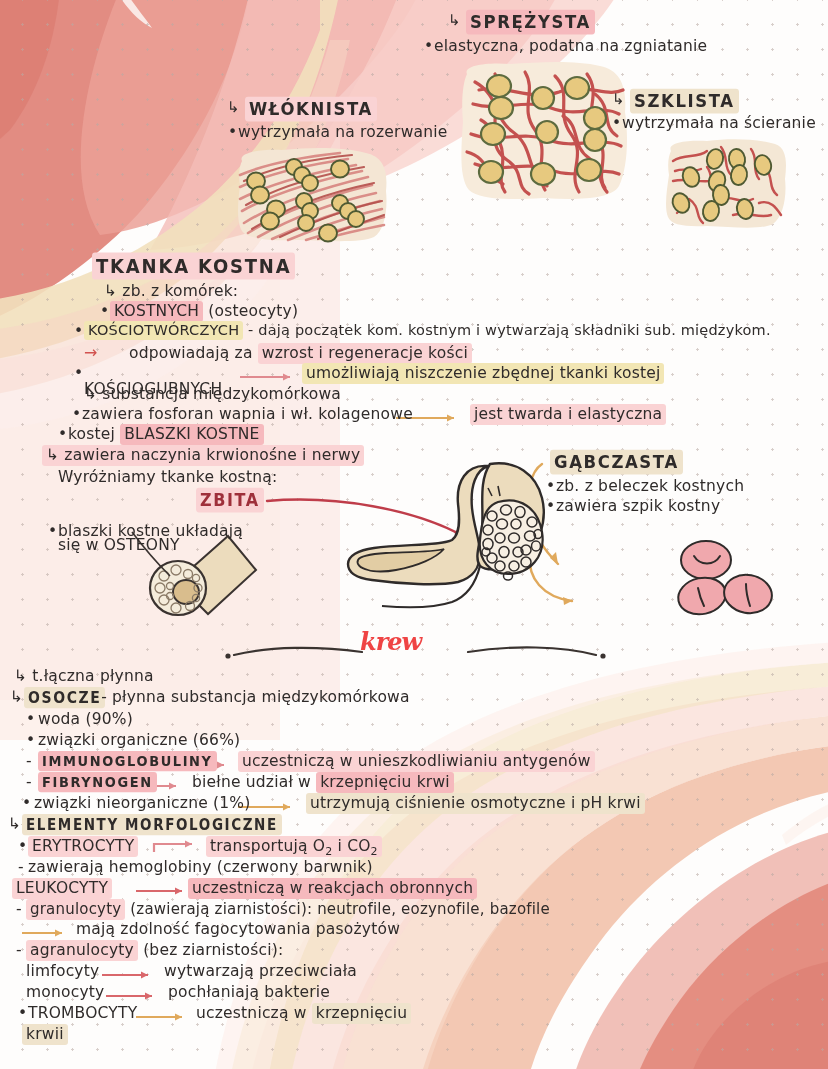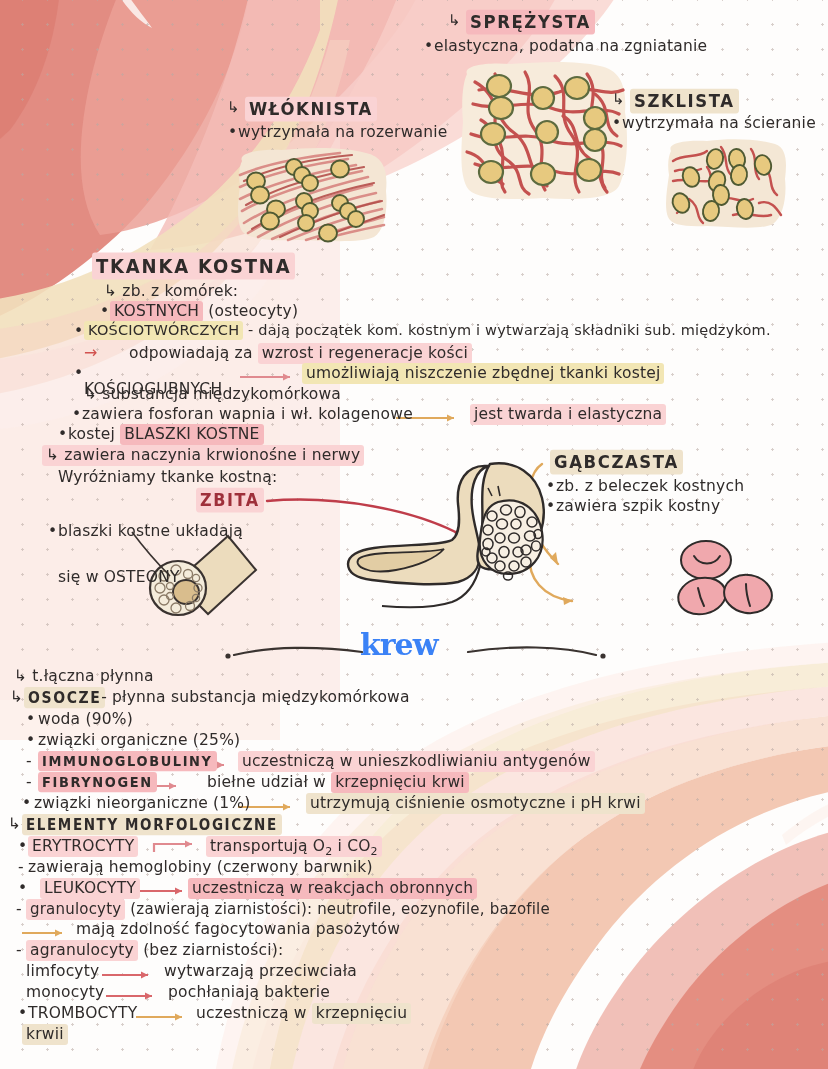--- a/index.html
+++ b/index.html
@@ -239,21 +239,21 @@
 
   <div class="txt hd" style="left:196px;top:490px;font-size:16px;color:#9e2f3a;"><span class="hl hl-pinklite">ZBITA</span></div>
 
   <svg style="left:265px;top:493px;" width="300" height="60" viewBox="0 0 300 60">
     <path d="M2,8 C70,2 150,16 200,44" stroke="#bf3d4a" stroke-width="2.4" fill="none" stroke-linecap="round"></path>
     <path d="M200,44 L189,40 L196,33 Z" fill="#bf3d4a"></path>
   </svg>
 
   <div class="txt hand" style="left:48px;top:522px;">•</div>
   <div class="txt hand" style="left:58px;top:522px;">blaszki kostne układają</div>
-  <div class="txt hand" style="left:58px;top:568px;">się w OSTEONY</div>
+  <div class="txt hand" style="left:58px;top:536px;">się w OSTEONY</div>
 
   <svg style="left:130px;top:530px;" width="180" height="90" viewBox="0 0 180 90">
     <path d="M46,52 L98,6 L126,40 L78,84 Z" fill="#ecdcbd" stroke="#3a3330" stroke-width="2"></path>
     <ellipse cx="48" cy="58" rx="28" ry="27" fill="#f4ecdb" stroke="#3a3330" stroke-width="2.2"></ellipse>
     <ellipse cx="56" cy="62" rx="13" ry="12" fill="#d9bd8d" stroke="#3a3330" stroke-width="2"></ellipse>
     <g stroke="#8a7a66" stroke-width="1.3" fill="none">
       <circle cx="34" cy="46" r="5"></circle>
         <circle cx="46" cy="40" r="5"></circle>
       <circle cx="58" cy="44" r="4.5"></circle>
         <circle cx="30" cy="58" r="5"></circle>
@@ -337,48 +337,48 @@
     <ellipse cx="80" cy="54" rx="24" ry="19" fill="#f0a8ad" stroke="#2f2b2a" stroke-width="2" transform="rotate(10 80 54)"></ellipse>
     <path d="M78,44 C78,54 80,60 82,66" fill="none" stroke="#2f2b2a" stroke-width="2" stroke-linecap="round"></path>
   </svg>
 
   <svg style="left:200px;top:634px;" width="430" height="34" viewBox="0 0 430 34">
     <circle cx="28" cy="22" r="2.6" fill="#3a3330"></circle>
     <path d="M34,21 C70,12 118,12 162,18" stroke="#3a3330" stroke-width="2.2" fill="none" stroke-linecap="round"></path>
     <path d="M268,18 C312,11 362,12 396,21" stroke="#3a3330" stroke-width="2.2" fill="none" stroke-linecap="round"></path>
     <circle cx="403" cy="22" r="2.6" fill="#3a3330"></circle>
   </svg>
-  <div class="txt" style="left:360px;top:627px;font-size:30px;font-weight:bold;color:#3b82f6;font-family:'DejaVu Serif',serif;letter-spacing:-1px;">krew</div>
+  <div class="txt" style="left:360px;top:627px;font-size:24px;font-weight:bold;font-style:italic;color:#ef4444;font-family:'DejaVu Serif',serif;letter-spacing:-1px;">krew</div>
 
   <div class="txt hand" style="left:14px;top:667px;">↳ t.łączna płynna</div>
 
   <div class="txt hand" style="left:10px;top:688px;">↳</div>
   <div class="txt hd" style="left:24px;top:689px;font-size:14px;"><span class="hl hl-beige">OSOCZE</span></div>
   <div class="txt hand" style="left:96px;top:688px;"> - płynna substancja międzykomórkowa</div>
 
   <div class="txt hand" style="left:26px;top:710px;">•</div>
   <div class="txt hand" style="left:38px;top:710px;">woda (90%)</div>
   <div class="txt hand" style="left:26px;top:731px;">•</div>
-  <div class="txt hand" style="left:38px;top:731px;">związki organiczne (25%)</div>
+  <div class="txt hand" style="left:38px;top:731px;">związki organiczne (66%)</div>
 
   <div class="txt hand" style="left:26px;top:752px;">-</div>
   <div class="txt hd" style="left:38px;top:753px;font-size:13px;"><span class="hl hl-pink">IMMUNOGLOBULINY</span></div>
   <svg style="left:172px;top:760px;" width="62" height="10">
     <line x1="0" y1="5" x2="52" y2="5" stroke="#e08a8f" stroke-width="2.2"></line>
     <path d="M52,5 L45,1.5 L45,8.5 Z" fill="#e08a8f"></path>
   </svg>
   <div class="txt hand" style="left:238px;top:752px;"><span class="hl hl-pinklite">uczestniczą w unieszkodliwianiu antygenów</span></div>
 
   <div class="txt hand" style="left:26px;top:773px;">-</div>
   <div class="txt hd" style="left:38px;top:774px;font-size:13px;"><span class="hl hl-pink">FIBRYNOGEN</span></div>
   <svg style="left:130px;top:781px;" width="56" height="10">
     <line x1="0" y1="5" x2="46" y2="5" stroke="#e08a8f" stroke-width="2.2"></line>
     <path d="M46,5 L39,1.5 L39,8.5 Z" fill="#e08a8f"></path>
   </svg>
-  <div class="txt hand" style="left:207px;top:773px;text-align:center;"><span>biełne udział w </span><span class="hl hl-pink">krzepnięciu krwi</span></div>
+  <div class="txt hand" style="left:192px;top:773px;text-align:center;"><span>biełne udział w </span><span class="hl hl-pink">krzepnięciu krwi</span></div>
 
   <div class="txt hand" style="left:22px;top:794px;">•</div>
   <div class="txt hand" style="left:34px;top:794px;">związki nieorganiczne (1%) </div>
   <svg style="left:238px;top:802px;" width="62" height="10">
     <line x1="0" y1="5" x2="52" y2="5" stroke="#e0a95c" stroke-width="2.2"></line>
     <path d="M52,5 L45,1.5 L45,8.5 Z" fill="#e0a95c"></path>
   </svg>
   <div class="txt hand" style="left:306px;top:794px;"><span class="hl hl-beige">utrzymują ciśnienie osmotyczne i pH krwi</span></div>
 
   <div class="txt hand" style="left:8px;top:815px;">↳</div>
@@ -389,21 +389,21 @@
   <svg style="left:152px;top:838px;" width="52" height="18">
     <path d="M2,14 L2,6 L40,6" stroke="#e08a8f" stroke-width="2.2" fill="none"></path>
     <path d="M40,6 L33,2.5 L33,9.5 Z" fill="#e08a8f"></path>
   </svg>
   <div class="txt hand" style="left:206px;top:837px;"><span class="hl hl-pinklite">transportują O<span class="sub">2</span> i CO<span class="sub">2</span></span></div>
 
   <div class="txt hand" style="left:18px;top:858px;">-</div>
   <div class="txt hand" style="left:28px;top:858px;">zawierają hemoglobiny (czerwony barwnik)</div>
 
   <div class="txt hand" style="left:18px;top:879px;">•</div>
-  <div class="txt hand" style="left:40px;top:879px;"><span class="hl hl-pinklite">LEUKOCYTY</span></div>
+  <div class="txt hand" style="left:12px;top:879px;"><span class="hl hl-pinklite">LEUKOCYTY</span></div>
   <svg style="left:136px;top:886px;" width="56" height="10">
     <line x1="0" y1="5" x2="46" y2="5" stroke="#d9676b" stroke-width="2.2"></line>
     <path d="M46,5 L39,1.5 L39,8.5 Z" fill="#d9676b"></path>
   </svg>
   <div class="txt hand" style="left:188px;top:879px;"><span class="hl hl-pink">uczestniczą w reakcjach obronnych</span></div>
 
   <div class="txt hand" style="left:16px;top:900px;">-</div>
   <div class="txt hand" style="left:26px;top:900px;font-size:15px;"><span class="hl hl-pinklite">granulocyty</span><span> (zawierają ziarnistości): neutrofile, eozynofile, bazofile</span></div>
 
   <svg style="left:22px;top:928px;" width="50" height="10">

